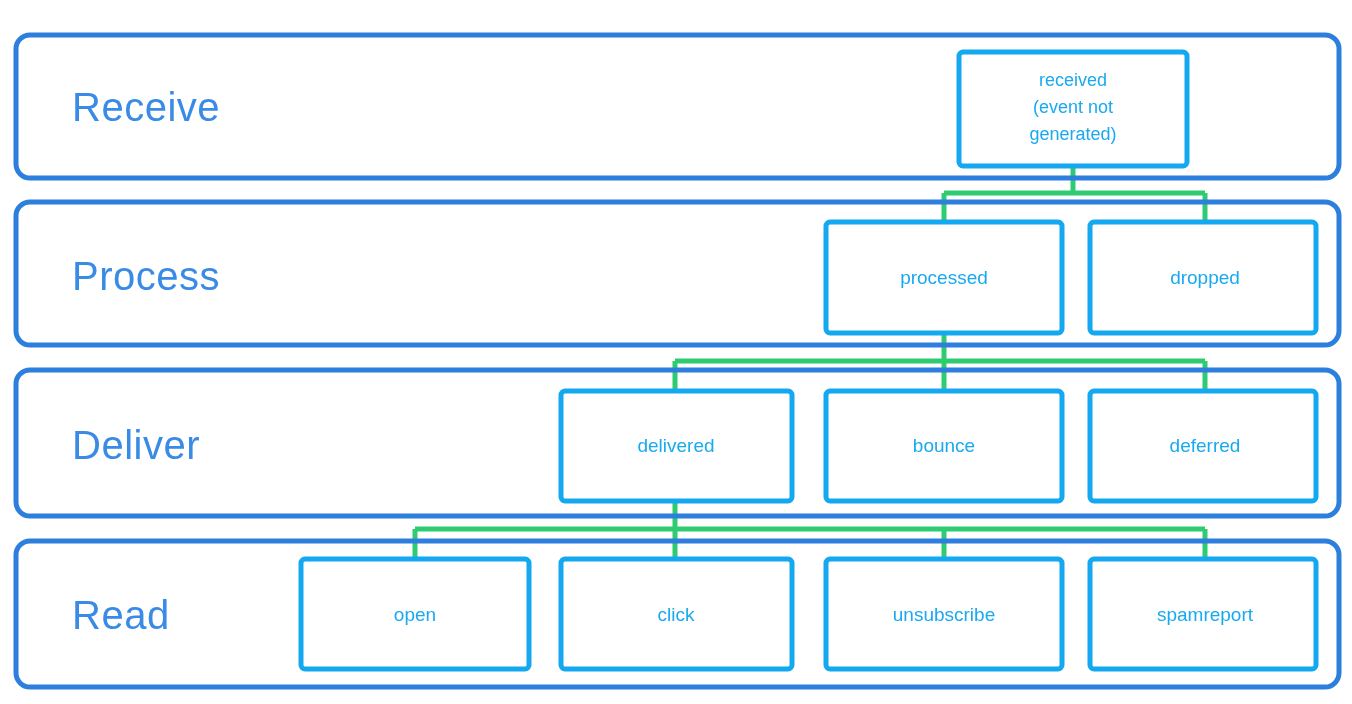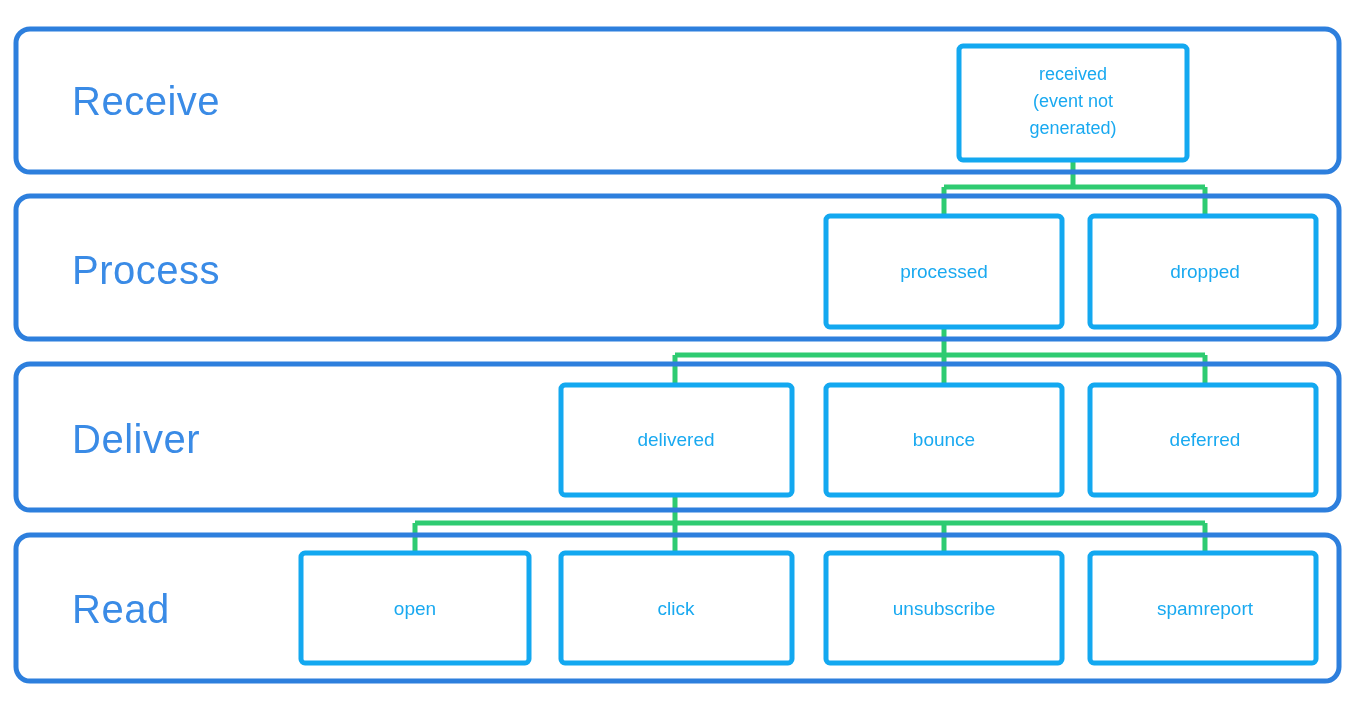--- a/index.html
+++ b/index.html
@@ -10,20 +10,21 @@
   body {
     width: 1352px;
     height: 704px;
     font-family: "Liberation Sans", sans-serif;
     overflow: hidden;
   }
   #diagram-root {
     position: relative;
     width: 1352px;
     height: 604px;
+    margin-top: 6px;
   }
   svg#diagram-svg {
     position: absolute;
     top: 0;
     left: 0;
     width: 1352px;
     height: 704px;
     display: block;
   }
   .stage-label {

